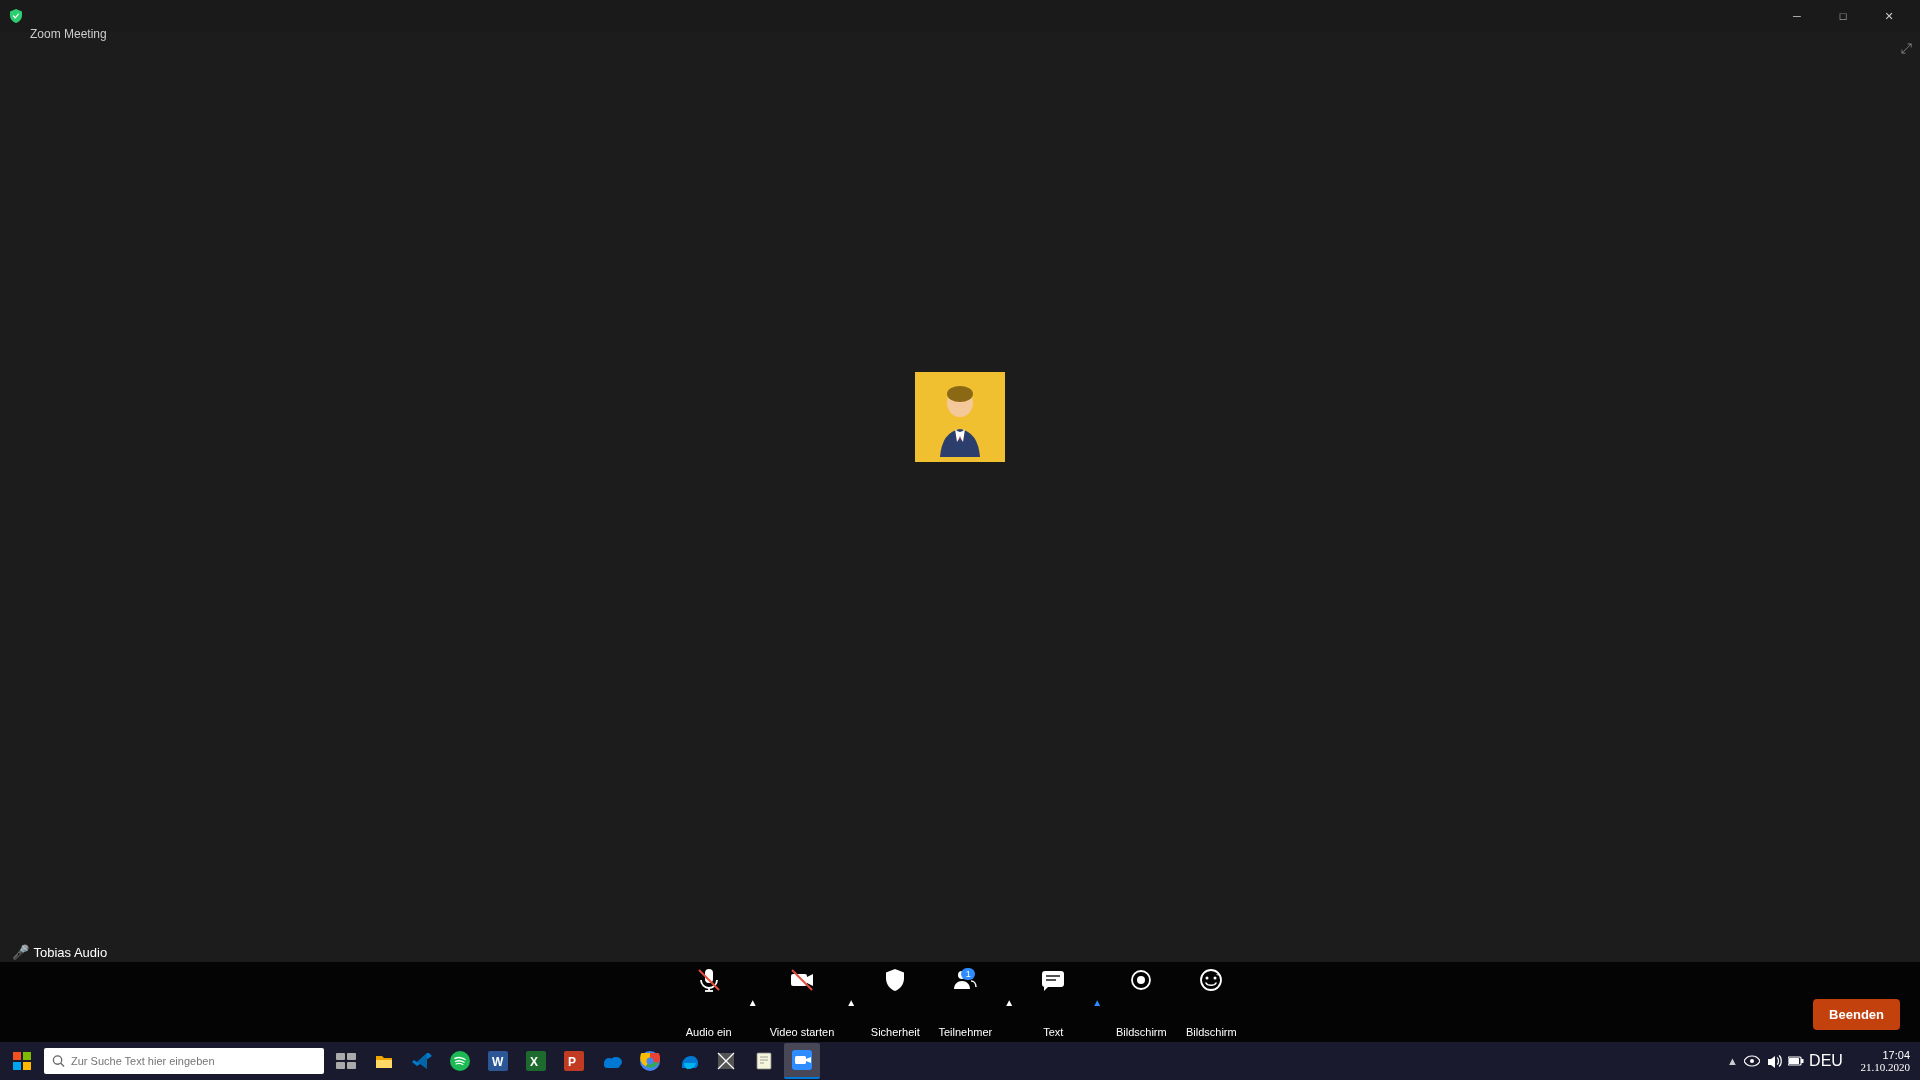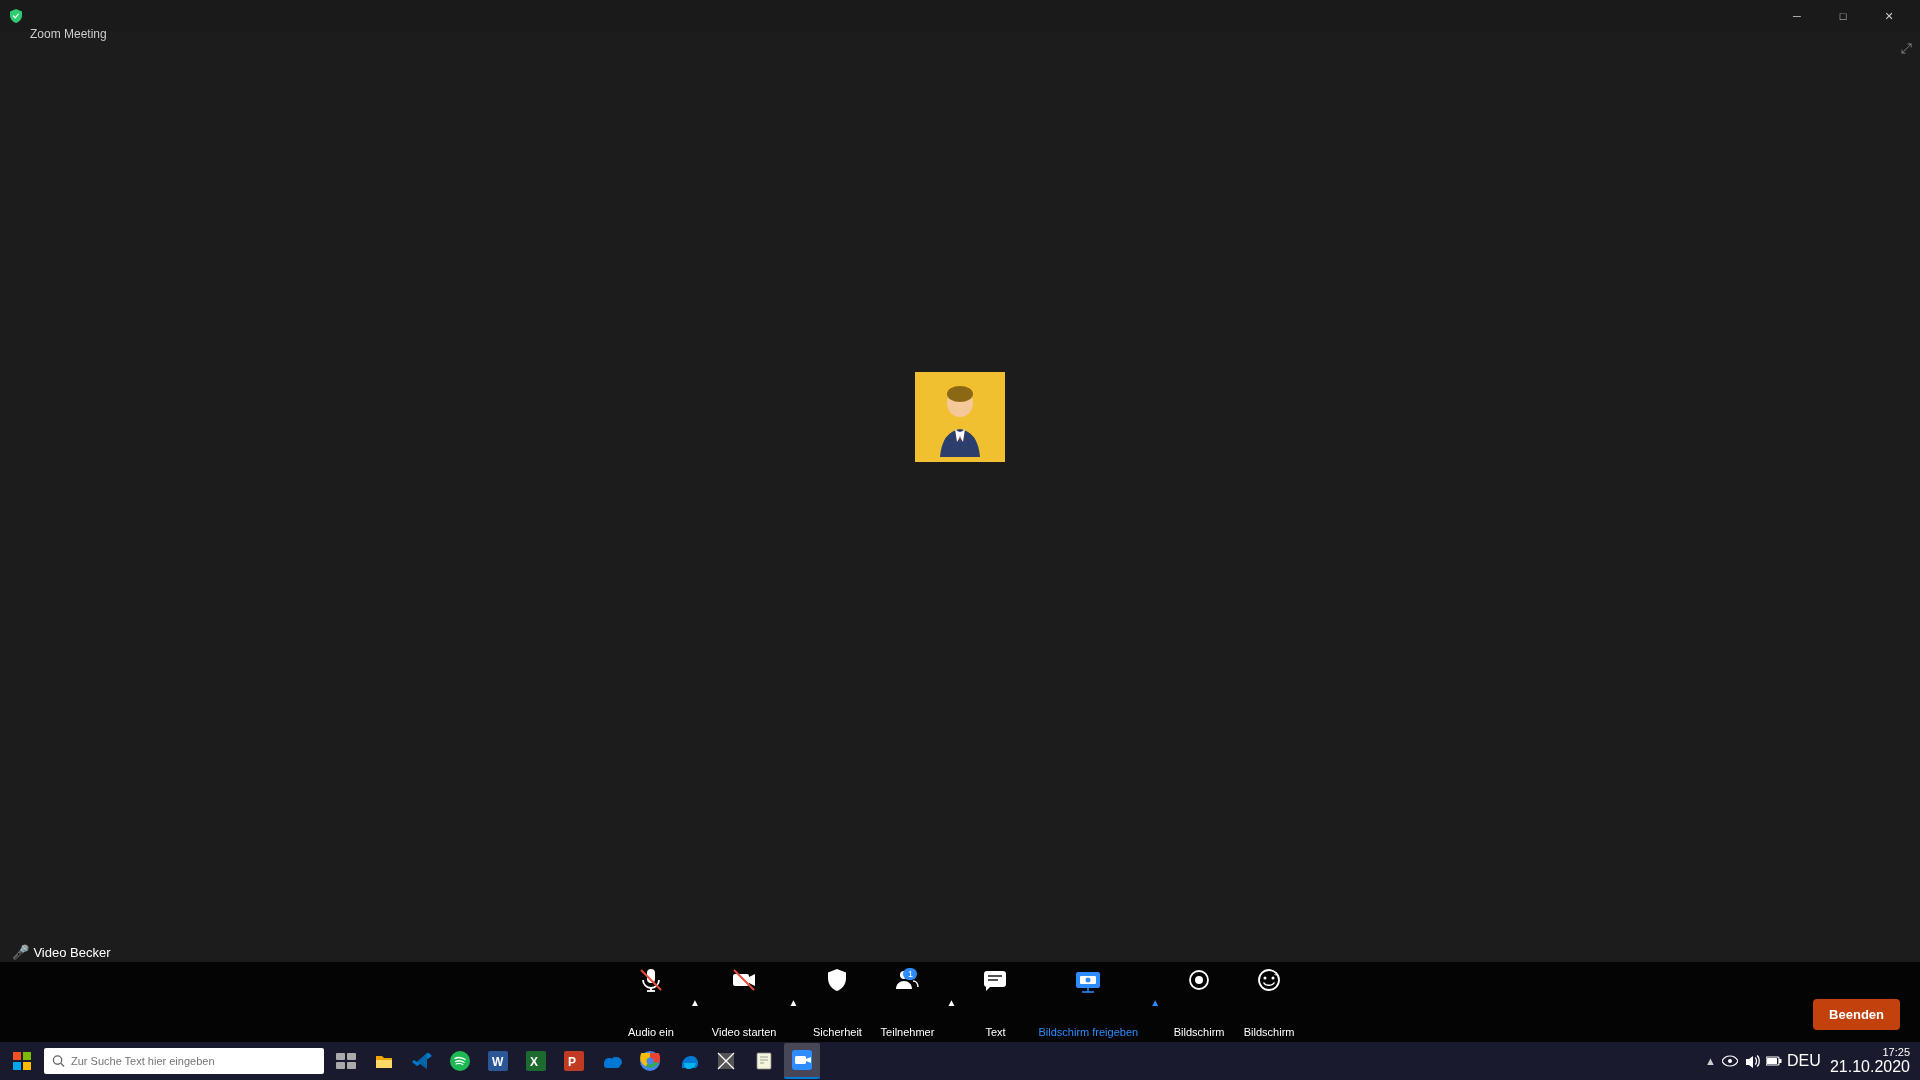--- a/index.html
+++ b/index.html
@@ -284,21 +284,21 @@
     .taskbar-time {
       display: flex;
       flex-direction: column;
       align-items: flex-end;
       justify-content: center;
       padding: 0 6px;
       cursor: pointer;
       min-width: 70px;
     }
     .taskbar-time .time { color: #fff; font-size: 11px; }
-    .taskbar-time .date { color: #fff; font-size: 16px; }
+    .taskbar-time .date { color: #fff; font-size: 11px; font-family: Liberation Serif, serif; }
 
     .taskbar-chevron {
       color: #ccc;
       font-size: 11px;
       cursor: pointer;
       padding: 0 2px;
     }
 
     
     .badge {
@@ -345,21 +345,21 @@
       <path d="M35 52 Q40 58 45 52 L43 65 L40 60 L37 65Z" fill="#fff"></path>
       <path d="M40 58 L39 65 L40 62 L41 65Z" fill="#c0392b"></path>
     </svg>
   </div>
 </div>
 
 <div id="corner-expand">⤢</div>
 
 <div id="name-label">
   <span class="mic-muted">🎤</span>
-  <span>Video Becker</span>
+  <span>Tobias Audio</span>
 </div>
 
 <div id="toolbar">
 
   <div class="toolbar-group">
     <button class="toolbar-btn">
       <div class="icon-wrap">
         <svg width="26" height="26" viewBox="0 0 26 26" fill="none">
           <rect x="9" y="2" width="8" height="14" rx="4" fill="#fff"></rect>
           <path d="M5 13c0 4.4 3.6 8 8 8s8-3.6 8-8" stroke="#fff" stroke-width="1.8" fill="none"></path>
@@ -418,32 +418,20 @@
         <rect x="2" y="4" width="22" height="16" rx="3" fill="#fff"></rect>
         <path d="M8 20l-4 4v-4" fill="#fff"></path>
         <line x1="6" y1="9" x2="20" y2="9" stroke="#1a1a1a" stroke-width="1.5"></line>
         <line x1="6" y1="13" x2="16" y2="13" stroke="#1a1a1a" stroke-width="1.5"></line>
       </svg>
     </div>
     <span class="label">Text</span>
   </button>
 
   <div class="toolbar-group">
-    <button class="toolbar-btn share-btn">
-      <div class="icon-wrap">
-        <svg width="28" height="28" viewBox="0 0 28 28" fill="none">
-          <rect x="2" y="6" width="24" height="16" rx="2" fill="#2d8cff"></rect>
-          <rect x="6" y="10" width="16" height="8" rx="1" fill="#fff"></rect>
-          <circle cx="14" cy="14" r="2.5" fill="#2d8cff"></circle>
-          <line x1="14" y1="22" x2="14" y2="26" stroke="#2d8cff" stroke-width="1.5"></line>
-          <line x1="8" y1="26" x2="20" y2="26" stroke="#2d8cff" stroke-width="1.5"></line>
-        </svg>
-      </div>
-      <span class="label">Bildschirm freigeben</span>
-    </button>
     <div class="caret-btn" style="color:#2d8cff;">▲</div>
   </div>
 
   <button class="toolbar-btn">
     <div class="icon-wrap">
       <svg width="26" height="26" viewBox="0 0 26 26" fill="none">
         <circle cx="13" cy="13" r="9" stroke="#fff" stroke-width="1.8"></circle>
         <circle cx="13" cy="13" r="4" fill="#fff"></circle>
       </svg>
     </div>
@@ -614,17 +602,17 @@
       <svg width="16" height="12" viewBox="0 0 16 12" fill="none">
         <rect x="0" y="2" width="13" height="8" rx="1" stroke="#fff" stroke-width="1.2"></rect>
         <rect x="1" y="3" width="10" height="6" rx="0.5" fill="#fff"></rect>
         <rect x="13" y="4" width="2.5" height="4" rx="0.5" fill="#fff"></rect>
       </svg>
     </div>
 
     <div class="taskbar-sys-icon" style="font-size:16px; color:#fff; width:36px;">DEU</div>
 
     <div class="taskbar-time">
-      <span class="time">17:25</span>
+      <span class="time">17:04</span>
       <span class="date">21.10.2020</span>
     </div>
   </div>
 </div>
 
 </body></html>

